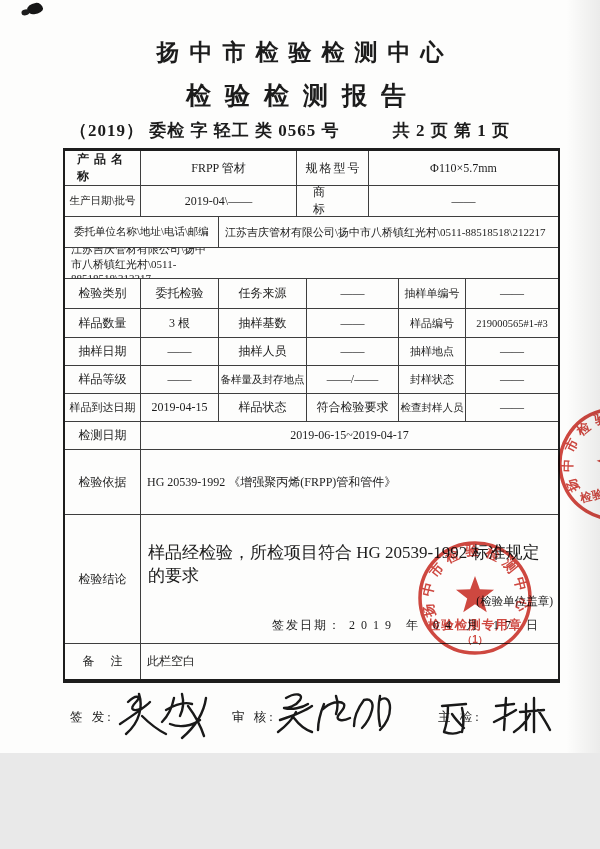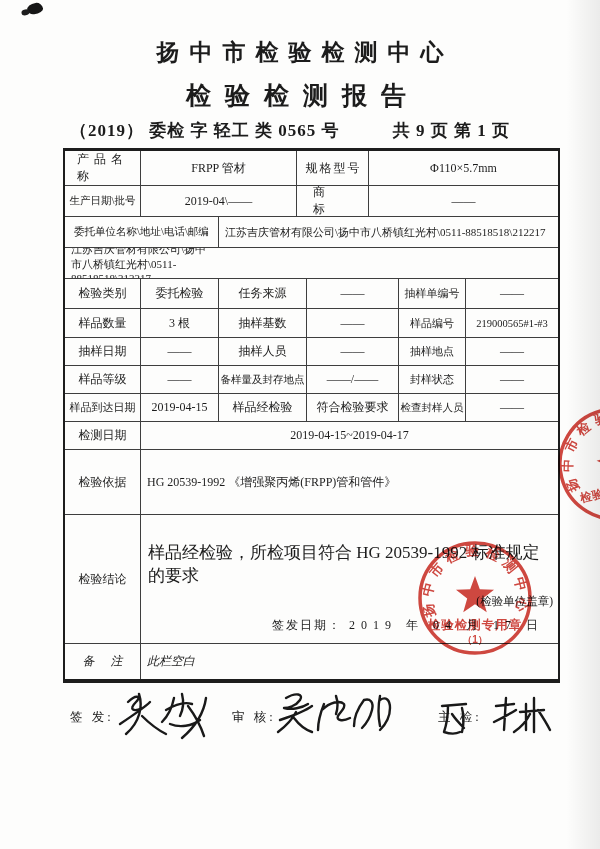--- a/index.html
+++ b/index.html
@@ -1,49 +1,49 @@
 <!DOCTYPE html>
 <html><head>
 <meta charset="utf-8">
 <style>
   html,body{margin:0;padding:0;background:#e9e9e9;}
   .page{
-    position:relative;width:600px;height:849px;margin:0 auto;
+    position:relative;width:600px;height:753px;margin:0 auto;
     background:#fdfdfc;overflow:hidden;
     font-family:"Liberation Serif","DejaVu Serif",serif;
     color:#1c1c1c;
   }
   .edge-shadow{position:absolute;top:0;right:0;bottom:0;width:34px;
     background:linear-gradient(to right,rgba(0,0,0,0),rgba(0,0,0,0.07));pointer-events:none;}
   .corner-blob{position:absolute;left:27px;top:3px;width:16px;height:11px;background:#161616;
     border-radius:58% 42% 60% 40%/55% 60% 40% 45%;transform:rotate(-8deg);}
   .corner-blob:after{content:"";position:absolute;left:-6px;top:5px;width:8px;height:6px;background:#1d1d1d;border-radius:50%;}
 
   .org-title{position:absolute;top:37px;left:0;width:100%;text-align:center;
     font-size:23px;font-weight:bold;letter-spacing:10px;padding-left:10px;box-sizing:border-box;}
   .report-title{position:absolute;top:79px;left:0;width:100%;text-align:center;
     font-size:25px;font-weight:bold;letter-spacing:14px;padding-left:6px;box-sizing:border-box;}
   .docline{position:absolute;top:119px;left:70px;right:90px;display:flex;
     justify-content:space-between;font-size:17px;letter-spacing:1px;font-weight:bold;}
 
   .report-table{position:absolute;left:63px;top:148px;width:493px;
     border:2px solid #1d1d1d;border-top-width:3px;border-bottom-width:4px;}
   .trow{display:grid;border-bottom:1px solid #3e3e3e;}
-  .trow:last-child{border-bottom:none;font-style:italic;}
+  .trow:last-child{border-bottom:none;}
   .gA{grid-template-columns:76px 156px 72px 1fr;}
   .gB{grid-template-columns:154px 1fr;}
   .gC{grid-template-columns:76px 78px 88px 92px 67px 1fr;}
   .gD{grid-template-columns:76px 1fr;}
   .c{border-right:1px solid #3e3e3e;display:flex;align-items:center;justify-content:center;
      font-size:12px;overflow:hidden;position:relative;}
   .c:last-child{border-right:none;}
   .left{justify-content:flex-start;padding:0 6px;text-align:left;}
   .f10{font-size:10.5px;}
   .f11{font-size:11px;}
-  .ls5{letter-spacing:5px;padding-left:12px;}
+  .ls5{letter-spacing:5px;padding-left:12px;font-weight:bold;}
   .ls2{letter-spacing:2px;padding-left:2px;}
   .ls16{letter-spacing:16px;padding-left:16px;}
 
   .concl-cell{display:block;}
   .concl-text{position:absolute;top:26px;left:7px;right:10px;font-size:17px;}
   .stamp-note{position:absolute;top:79px;right:5px;font-size:11.5px;}
   .issue-label{position:absolute;top:102px;left:131px;font-size:12px;letter-spacing:2px;}
   .issue-date{position:absolute;top:102px;left:208px;font-size:12px;letter-spacing:6px;}
 
   .sig-row{position:absolute;left:0;top:0;width:600px;height:849px;pointer-events:none;}
@@ -59,21 +59,21 @@
 
 <div class="page">
 
   <div class="corner-blob"></div>
   <div class="edge-shadow"></div>
 
   <div class="org-title">扬中市检验检测中心</div>
   <div class="report-title">检验检测报告</div>
   <div class="docline">
     <span>（2019） 委检 字 轻工 类 0565 号</span>
-    <span>共 9 页 第 1 页</span>
+    <span>共 2 页 第 1 页</span>
   </div>
 
   <div class="report-table">
     <div class="trow gA" style="height:34px">
       <div class="c ls5">产品名称</div>
       <div class="c">FRPP 管材</div>
       <div class="c ls2">规格型号</div>
       <div class="c">Φ110×5.7mm</div>
     </div>
     <div class="trow gA" style="height:30px">
@@ -117,28 +117,28 @@
       <div class="c">样品等级</div>
       <div class="c">——</div>
       <div class="c f10">备样量及封存地点</div>
       <div class="c">——/——</div>
       <div class="c f11">封样状态</div>
       <div class="c">——</div>
     </div>
     <div class="trow gC" style="height:27px">
       <div class="c f11">样品到达日期</div>
       <div class="c">2019-04-15</div>
-      <div class="c">样品经检验</div>
+      <div class="c">样品状态</div>
       <div class="c">符合检验要求</div>
       <div class="c f10">检查封样人员</div>
       <div class="c">——</div>
     </div>
     <div class="trow gD" style="height:27px">
       <div class="c">检测日期</div>
-      <div class="c">2019-04-15~2019-04-17</div>
+      <div class="c">2019-06-15~2019-04-17</div>
     </div>
     <div class="trow gD" style="height:64px">
       <div class="c">检验依据</div>
       <div class="c left">HG 20539-1992 《增强聚丙烯(FRPP)管和管件》</div>
     </div>
     <div class="trow gD" style="height:128px">
       <div class="c">检验结论</div>
       <div class="c concl-cell">
         <span class="concl-text">样品经检验，所检项目符合 HG 20539-1992 标准规定的要求</span>
         <span class="stamp-note">(检验单位盖章)</span>

